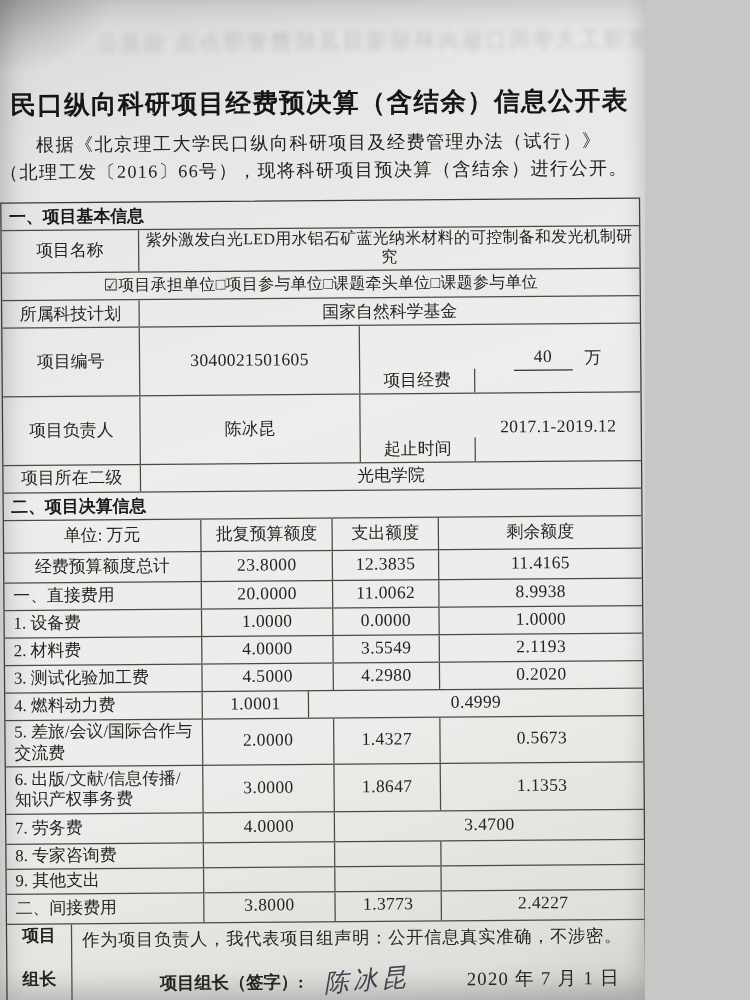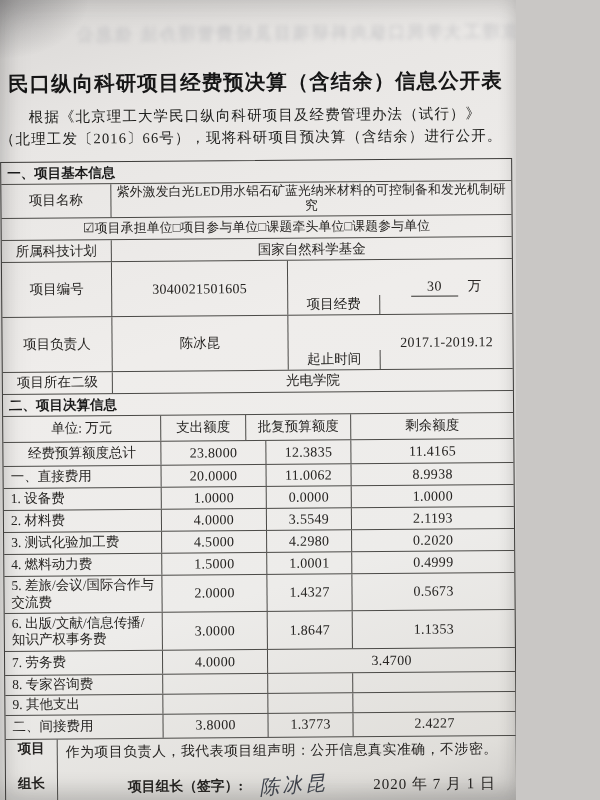--- a/index.html
+++ b/index.html
@@ -103,43 +103,43 @@
       <div class="row h22">
         <div class="cell w110">所属科技计划</div>
         <div class="cell grow">国家自然科学基金</div>
       </div>
 
       <div class="row h24">
         <div class="cell w110">项目编号</div>
         <div class="cell w176 num">3040021501605</div>
         <div class="cell w92">项目经费</div>
         <div class="cell grow">
-          <span class="num underlined">30</span>
+          <span class="num underlined">40</span>
           <span>万</span>
         </div>
       </div>
 
       <div class="row h24">
         <div class="cell w110">项目负责人</div>
         <div class="cell w176">陈冰昆</div>
         <div class="cell w92">起止时间</div>
         <div class="cell grow num">2017.1-2019.12</div>
       </div>
 
       <div class="row h22">
         <div class="cell w110">项目所在二级</div>
         <div class="cell grow">光电学院</div>
       </div>
 
       <div class="row section-row h20">二、项目决算信息</div>
 
       <div class="row h25">
         <div class="cell w158">单位: 万元</div>
+        <div class="cell w105">批复预算额度</div>
         <div class="cell w85">支出额度</div>
-        <div class="cell w105">批复预算额度</div>
         <div class="cell grow">剩余额度</div>
       </div>
 
       <div class="row h24">
         <div class="cell w158">经费预算额度总计</div>
         <div class="cell w105 num">23.8000</div>
         <div class="cell w85 num">12.3835</div>
         <div class="cell grow num">11.4165</div>
       </div>
 
@@ -166,21 +166,20 @@
 
       <div class="row h22">
         <div class="cell w158 left">3. 测试化验加工费</div>
         <div class="cell w105 num">4.5000</div>
         <div class="cell w85 num">4.2980</div>
         <div class="cell grow num">0.2020</div>
       </div>
 
       <div class="row h22">
         <div class="cell w158 left">4. 燃料动力费</div>
-        <div class="cell w105 num">1.5000</div>
         <div class="cell w85 num">1.0001</div>
         <div class="cell grow num">0.4999</div>
       </div>
 
       <div class="row h34">
         <div class="cell w158 left">5. 差旅/会议/国际合作与交流费</div>
         <div class="cell w105 num">2.0000</div>
         <div class="cell w85 num">1.4327</div>
         <div class="cell grow num">0.5673</div>
       </div>

